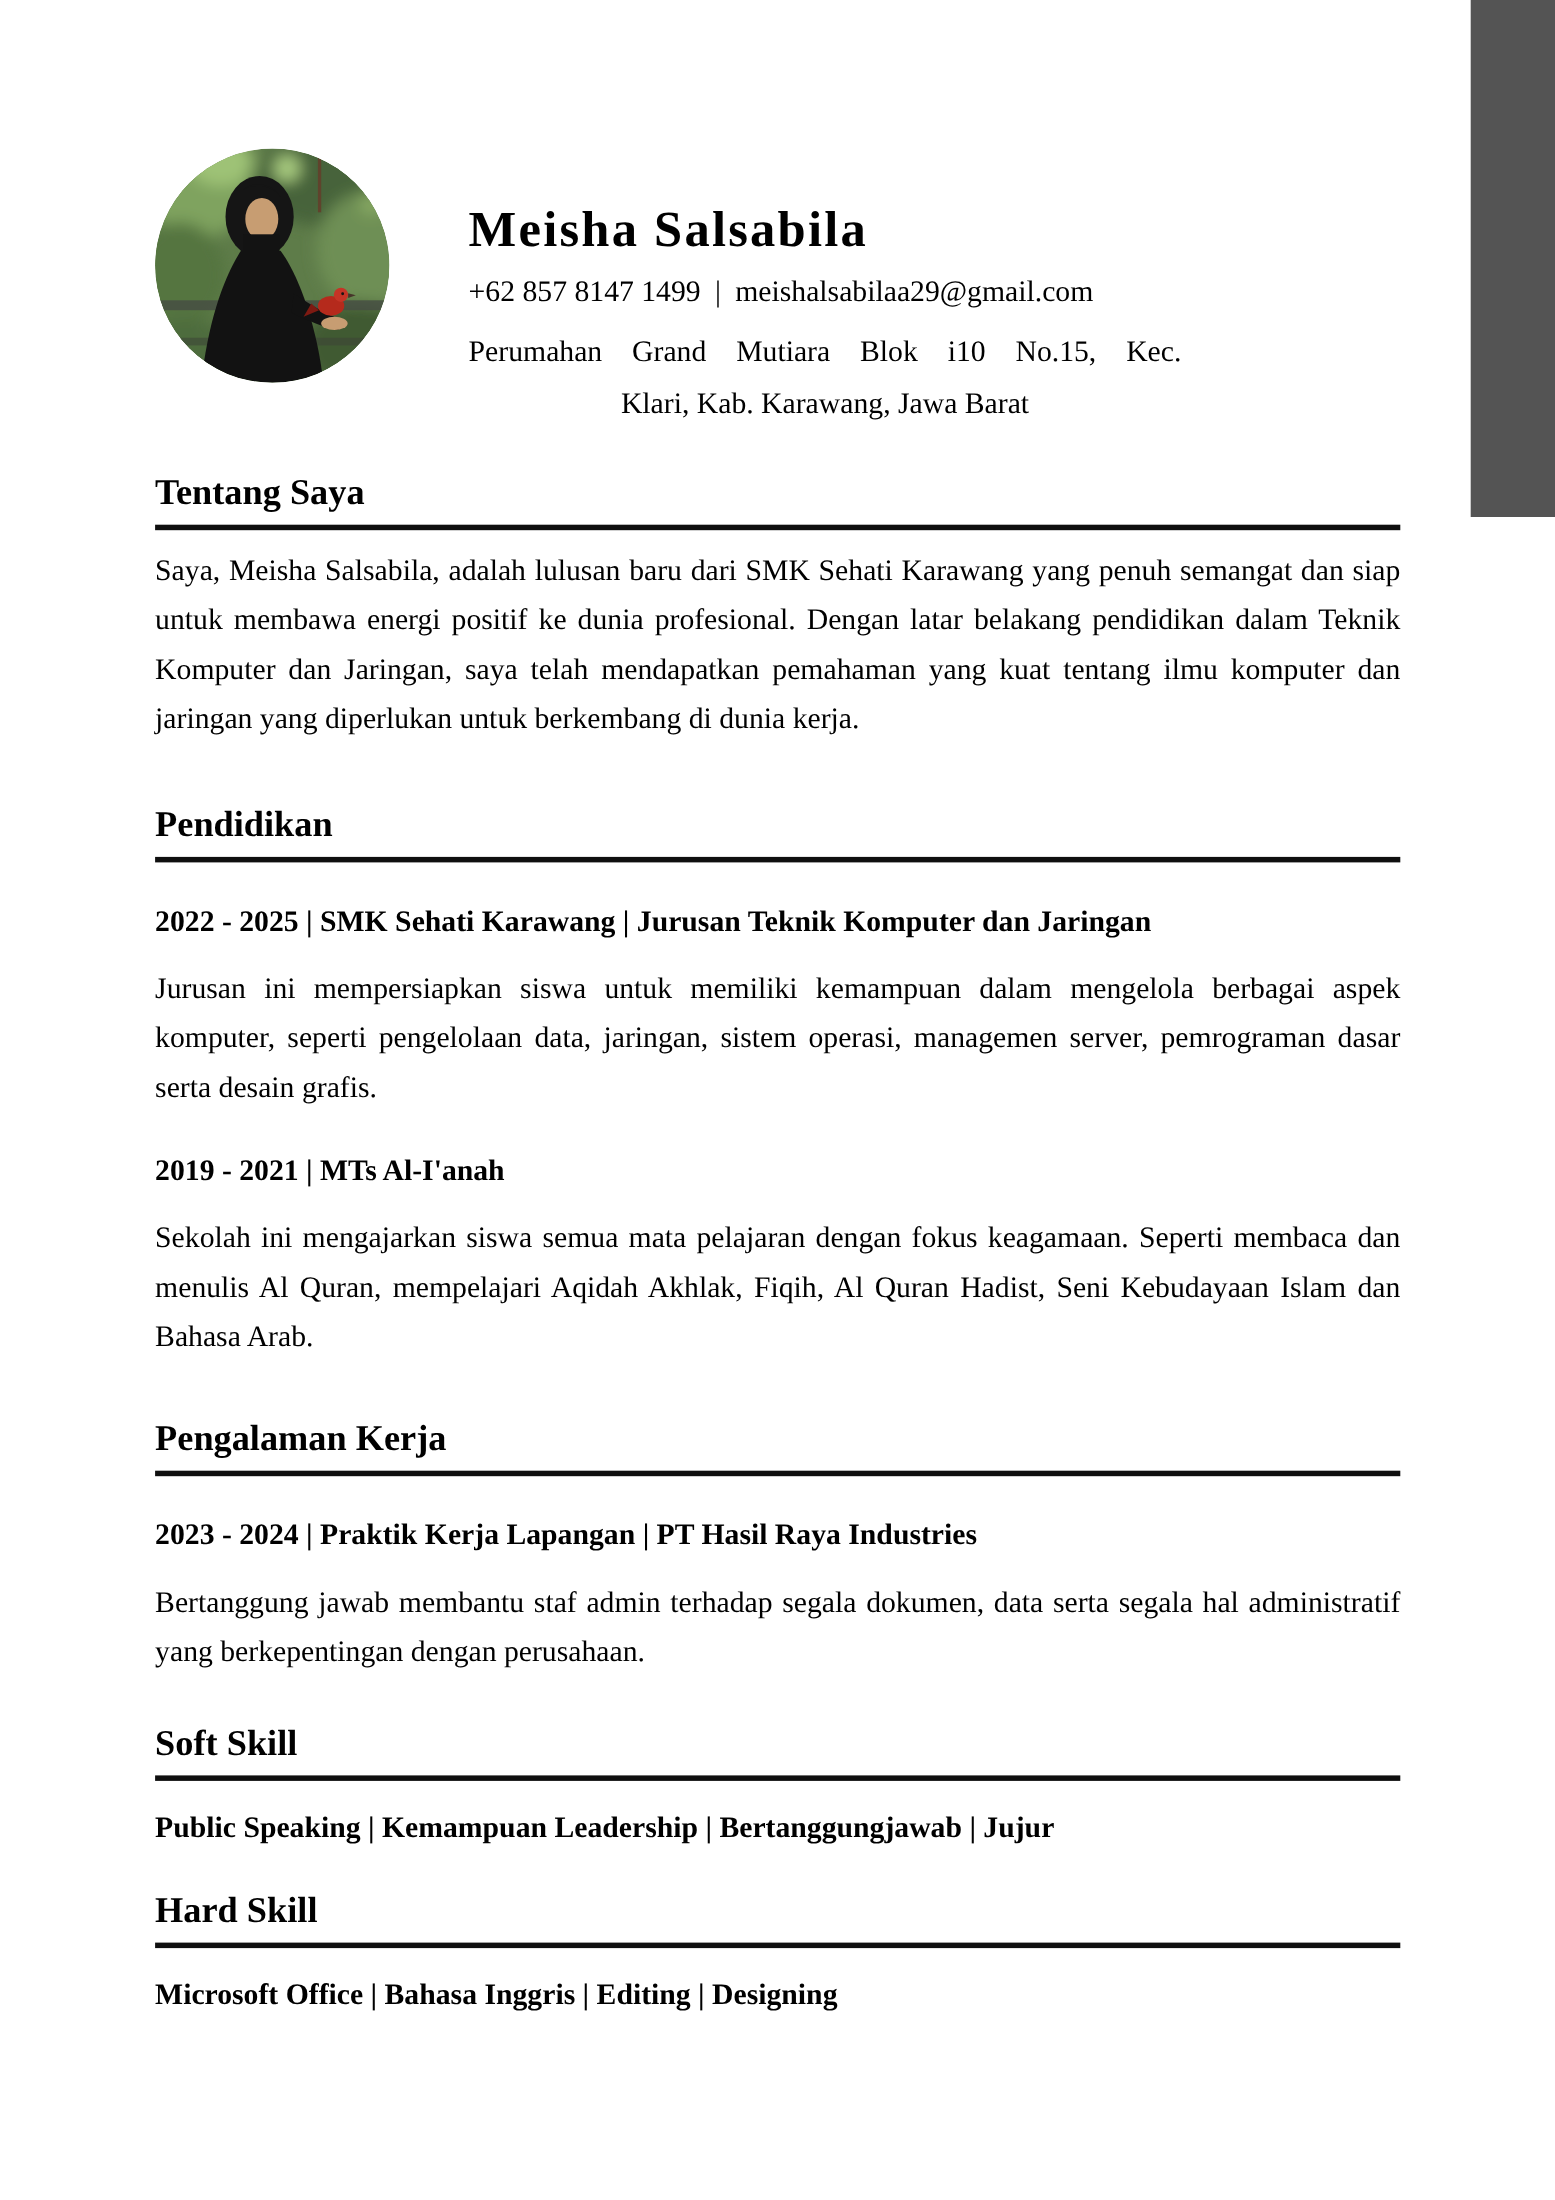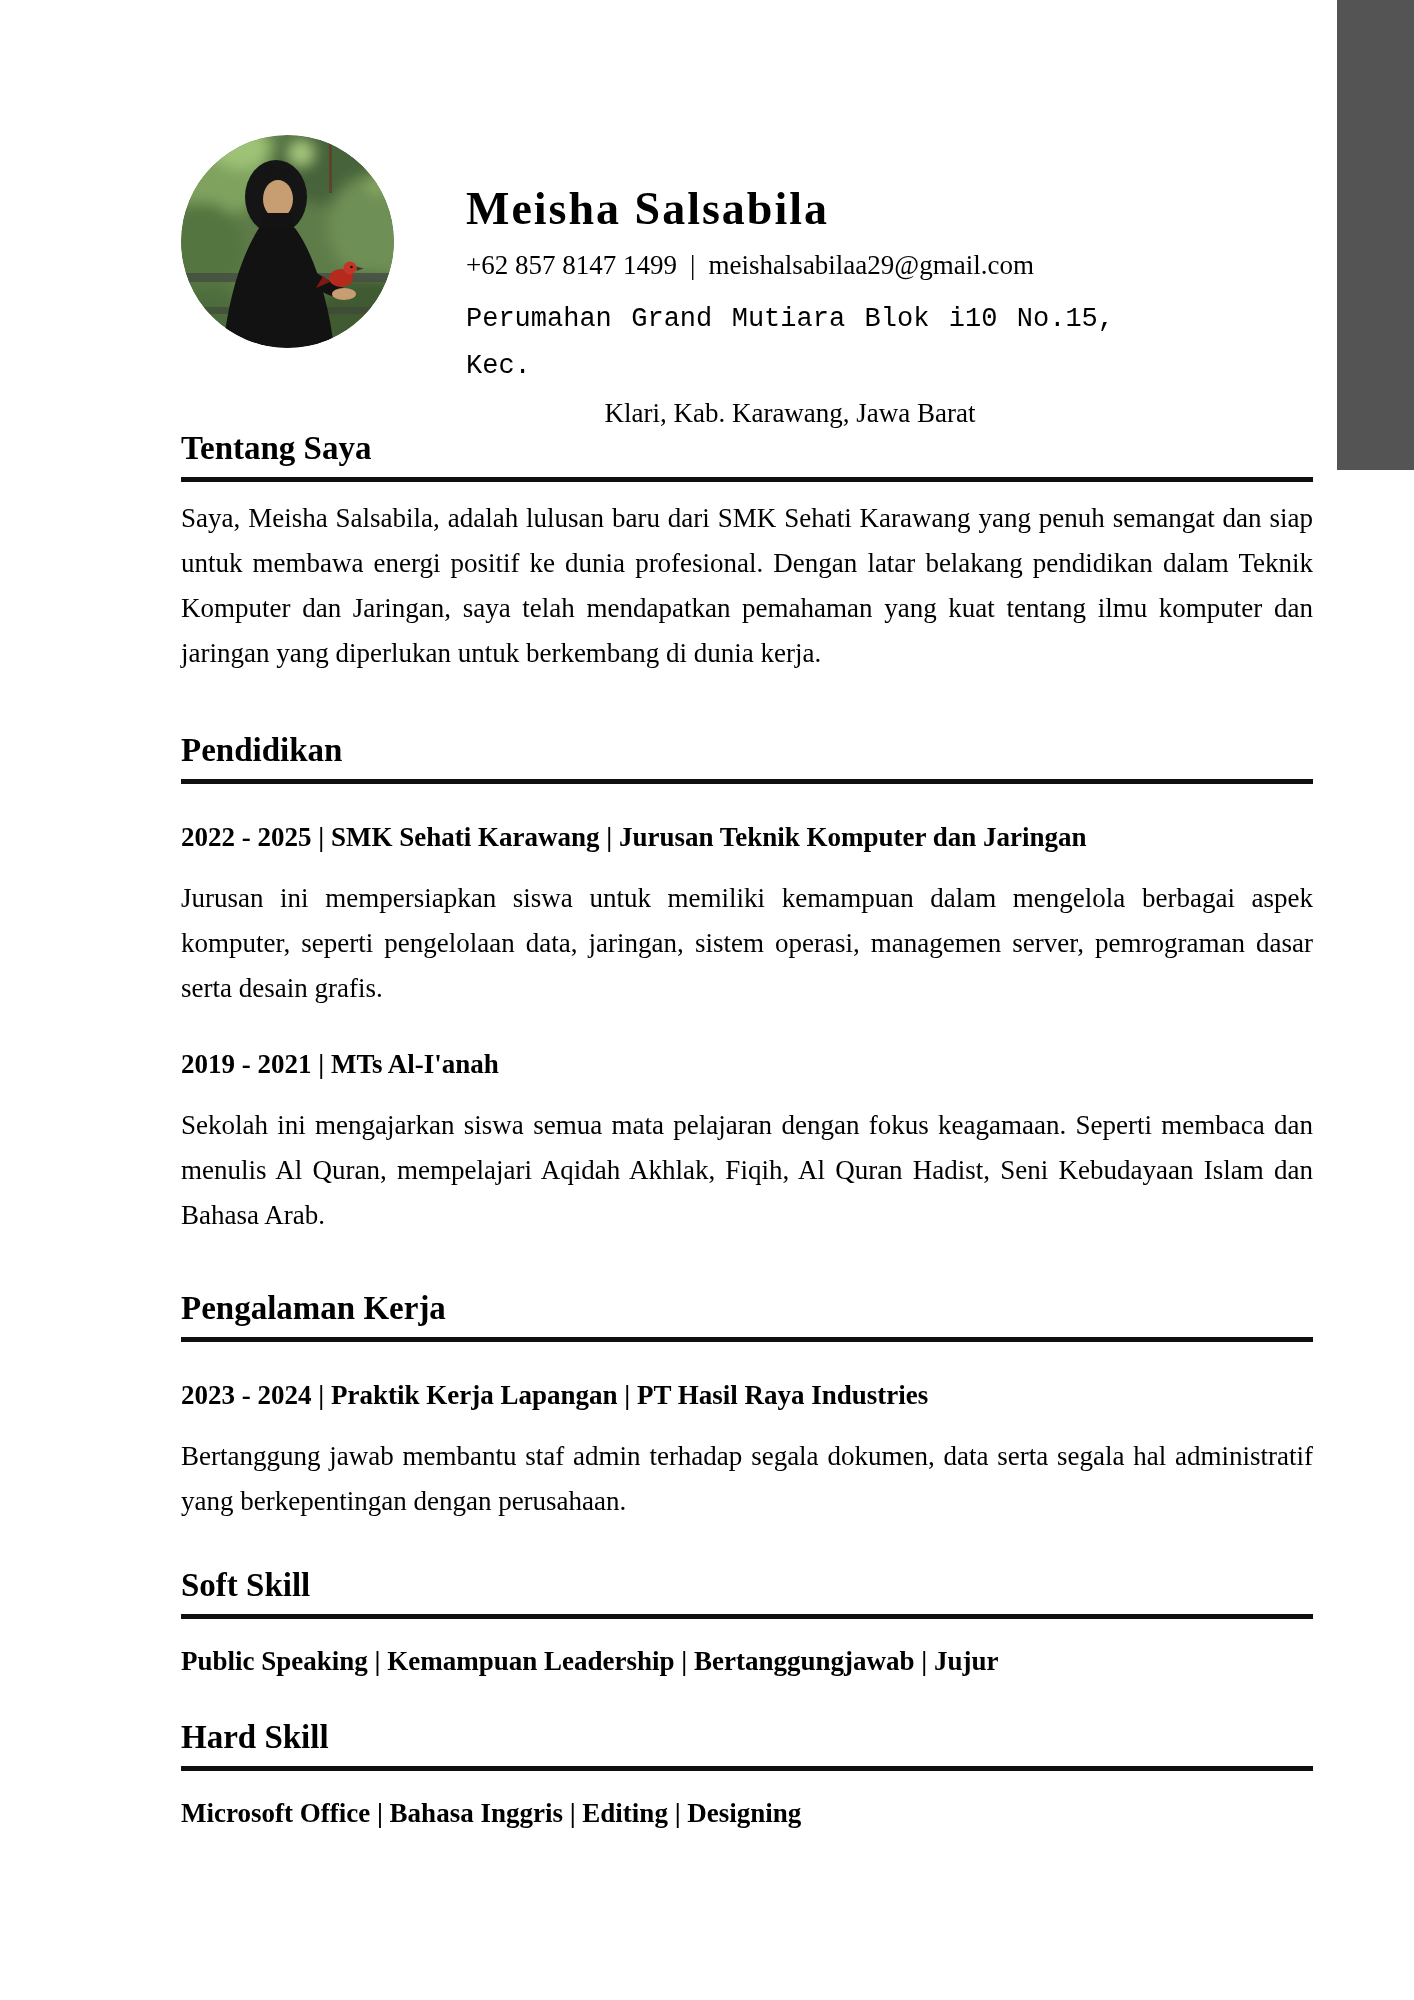--- a/index.html
+++ b/index.html
@@ -1,32 +1,32 @@
 <!DOCTYPE html>
 <html><head>
 <meta charset="utf-8">
 <style>
   html,body { margin:0; padding:0; background:#ffffff; }
   body { font-family:"Liberation Serif","DejaVu Serif",serif; color:#000; }
   .page { position:relative; width:1414px; height:2000px; background:#fff; overflow:hidden; }
 
   .accent-bar { position:absolute; top:0; right:0; width:77px; height:470px; background:#545454; }
 
-  .content { position:absolute; left:141px; top:0; width:1132px; height:2000px;margin-left:40px; }
+  .content { position:absolute; left:141px; top:0; width:1132px; height:2000px; }
 
   .photo-wrap { position:absolute; left:0; top:135px; width:213px; height:213px;
                 border-radius:50%; overflow:hidden; }
   .photo-wrap svg { display:block; }
 
   .name { position:absolute; left:285px; top:182px; margin:0; font-size:46px; font-weight:bold;
           letter-spacing:2px; white-space:nowrap; }
   .contact { position:absolute; left:285px; top:250px; font-size:27px; white-space:nowrap; }
   .contact .sep { margin:0 13px; }
   .address { position:absolute; left:285px; top:296px; width:648px; font-size:27px; line-height:47px; }
-  .addr1 { text-align:justify; text-align-last:justify;font-family:Liberation Mono, monospace; }
+  .addr1 { text-align:justify; text-align-last:justify; }
   .addr2 { text-align:center; }
 
   .sec { position:absolute; left:0; width:1132px; }
   .sec h2 { margin:0; font-size:33px; line-height:41px; font-weight:bold; }
   .rule { border-top:5px solid #0f0f0f; margin-top:8px; }
   .body-text { margin:14px 0 0; font-size:27px; line-height:45px; text-align:justify; }
   .item-heading { margin:36px 0 0; font-size:27px; line-height:34px; font-weight:bold; color:#000000; }
   .item-desc { margin:22px 0 0; font-size:27px; line-height:45px; text-align:justify; }
   .skills-line { margin:24px 0 0; font-size:27px; line-height:36px; font-weight:bold; }
 

